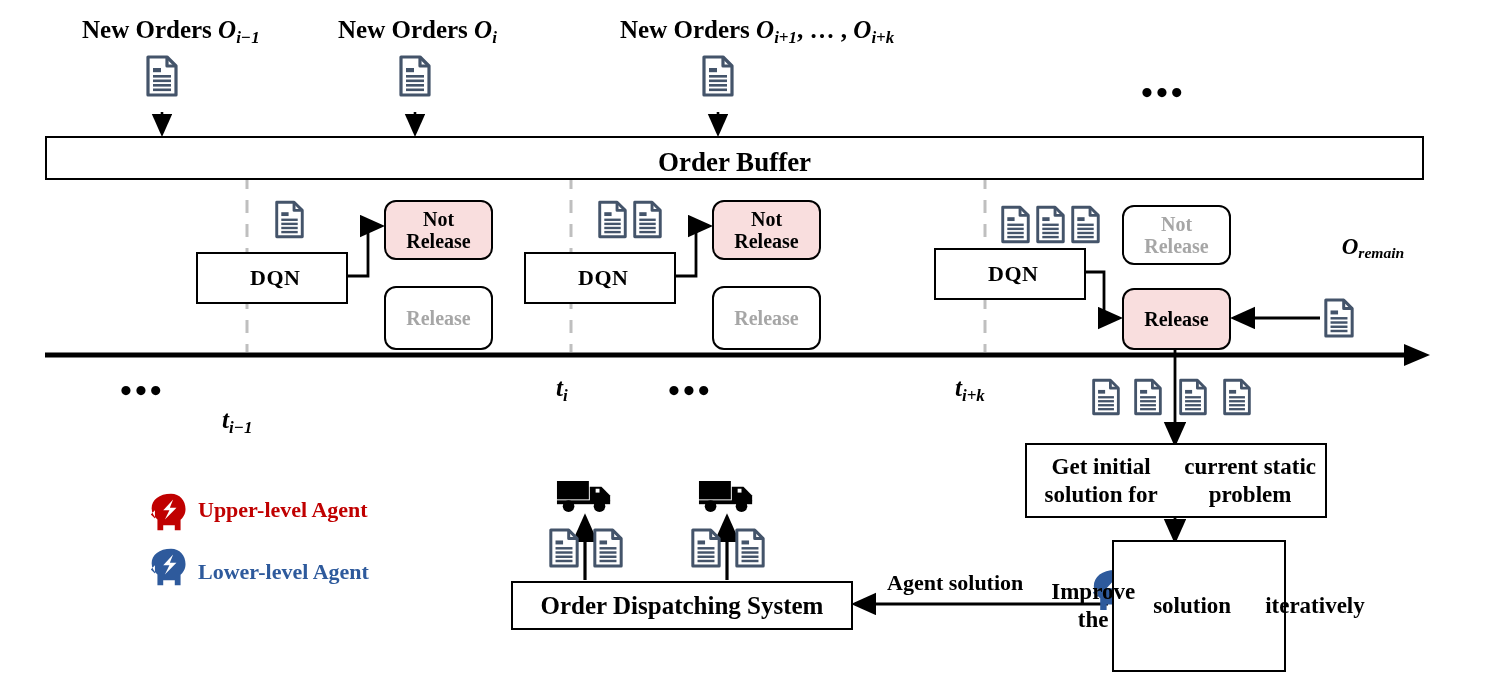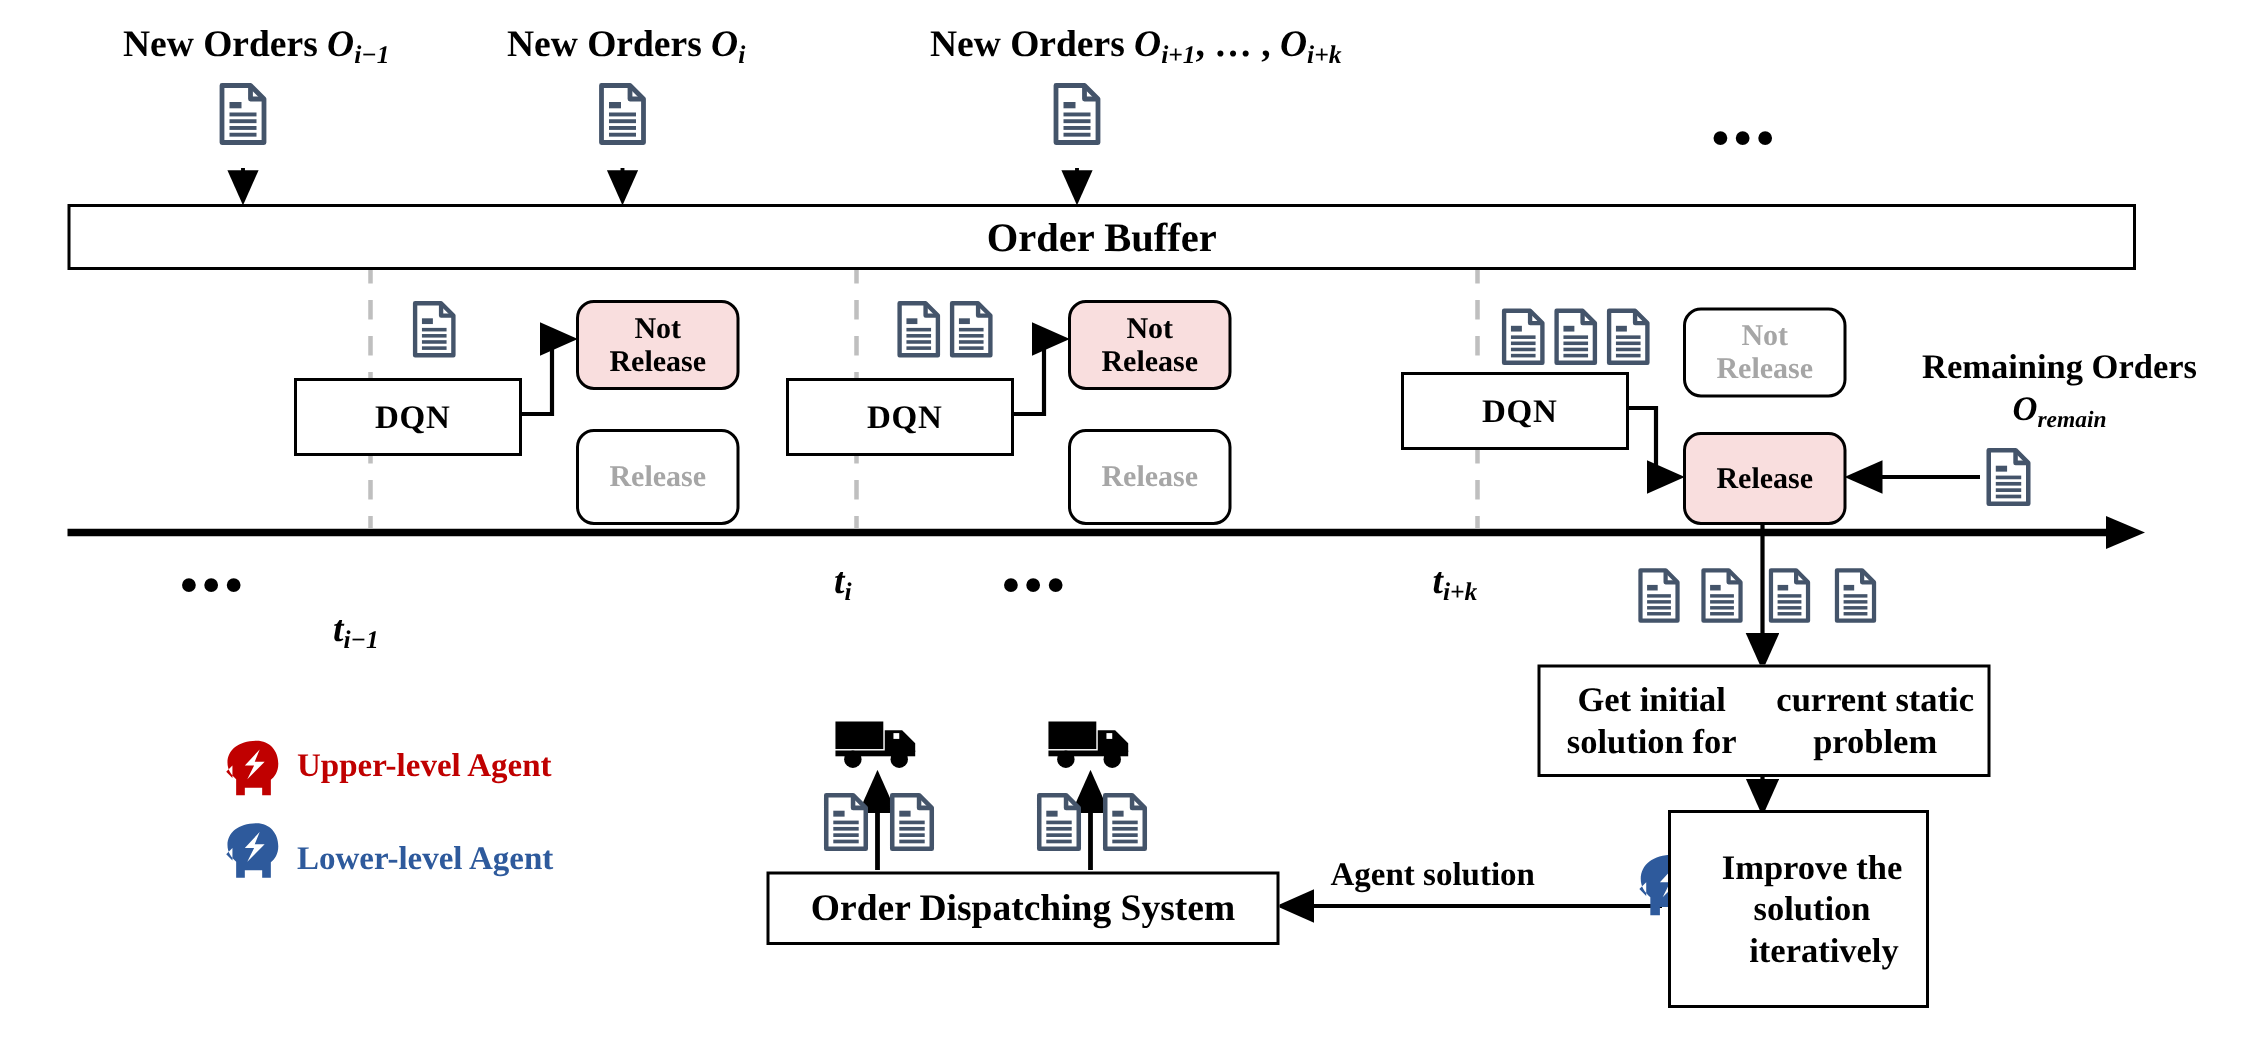--- a/index.html
+++ b/index.html
@@ -9,21 +9,21 @@
   .abs{position:absolute;}
 
   
   .lbl{font-weight:bold;white-space:nowrap;line-height:1.15;}
   .hdr{font-size:25px;}
   .ital{font-style:italic;}
   .sc{font-size:0.68em;vertical-align:-0.28em;font-style:italic;font-weight:bold;}
   .dots{font-size:34px;font-weight:bold;letter-spacing:3px;line-height:1;}
 
   .buffer-box{border:2.5px solid #000;background:#fff;display:flex;
-              align-items:center;justify-content:center;}
+              align-items:flex-end;justify-content:center;}
   .buffer-box span{font-size:27px;font-weight:bold;}
 
   .dqn-box{border:2.5px solid #000;background:#fff;display:flex;
            align-items:center;justify-content:flex-start;}
   .dqn-box .txt{font-size:22px;font-weight:bold;letter-spacing:.5px;}
 
   .act{border:2.5px solid #000;border-radius:12px;display:flex;align-items:center;
        justify-content:center;text-align:center;font-size:20px;font-weight:bold;
        line-height:1.12;}
   .act.on{background:#f9dede;color:#000;}
@@ -227,21 +227,20 @@
   </div>
   <div class="abs act off" style="left:1122px;top:205px;width:105px;height:56px;flex-direction:column;">
     <span>Not</span>
     <span>Release</span>
   </div>
   <div class="abs act on" style="left:1122px;top:288px;width:105px;height:58px;">
     <span>Release</span>
   </div>
 
   <div class="abs lbl" style="left:1258px;top:232px;font-size:23px;text-align:center;width:230px;">
-    <div>Remaining Orders</div>
     <div style="margin-top:2px;">
       <span class="ital">O</span><span class="sc">remain</span>
     </div>
   </div>
 
   <div class="abs lbl" style="left:120px;top:374px;">
     <span class="dots">•••</span>
   </div>
   <div class="abs lbl" style="left:222px;top:374px;font-size:25px;margin-top:32px;">
     <span class="ital">t</span><span class="sc">i−1</span>
@@ -254,21 +253,21 @@
   </div>
   <div class="abs lbl" style="left:955px;top:374px;font-size:25px;">
     <span class="ital">t</span><span class="sc">i+k</span>
   </div>
 
   <div class="abs proc" style="left:1025px;top:443px;width:298px;height:71px;flex-direction:row;">
     <span>Get initial solution for</span>
     <span>current static problem</span>
   </div>
 
-  <div class="abs proc" style="left:1112px;top:540px;width:170px;height:128px;flex-direction:column;">
+  <div class="abs proc" style="left:1112px;top:540px;width:170px;height:128px;">
     <span style="margin-left:18px;">Improve the</span>
     <span style="margin-left:18px;">solution</span>
     <span style="margin-left:34px;">iteratively</span>
   </div>
 
   <div class="abs lbl" style="left:887px;top:570px;font-size:22px;">Agent solution</div>
 
   <div class="abs ods" style="left:511px;top:581px;width:338px;height:45px;">
     <span>Order Dispatching System</span>
   </div>

